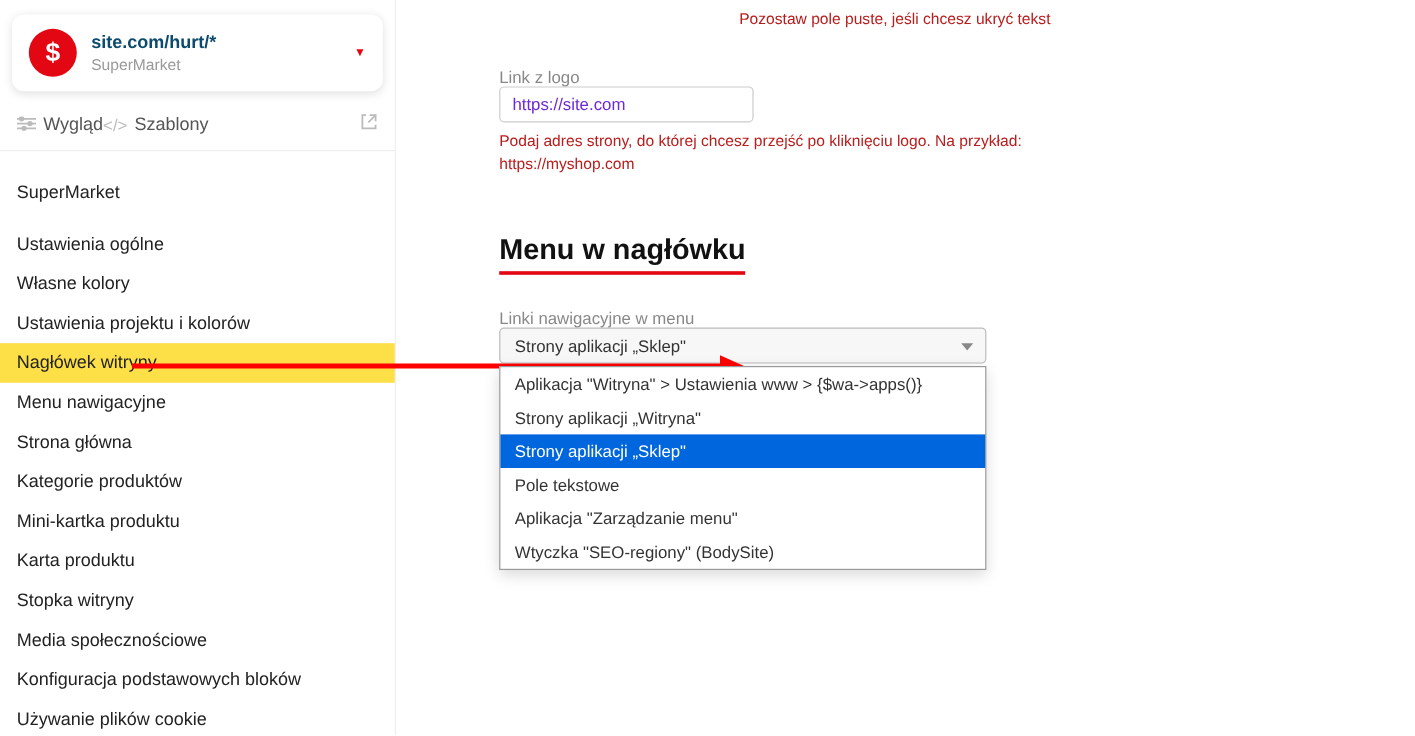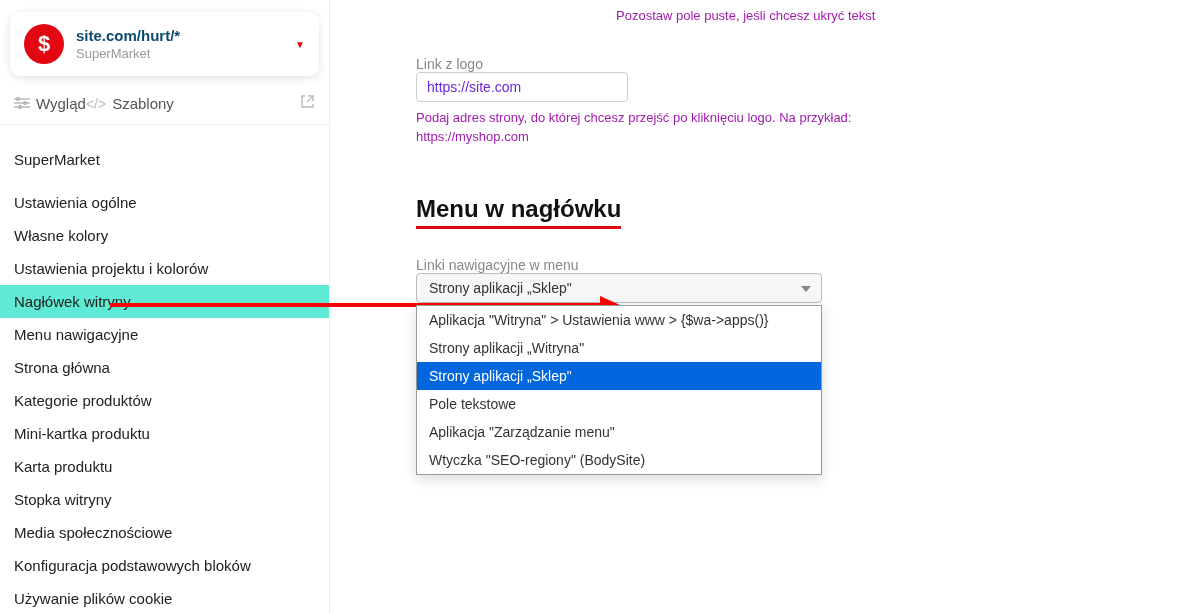--- a/index.html
+++ b/index.html
@@ -14,30 +14,30 @@
     .site-name { color: #999; font-size: 13px; margin-top: 2px; }
     .site-caret { color: #e30613; font-size: 10px; }
     
     .tabs-row { display: flex; align-items: center; padding: 8px 14px 12px 14px; border-bottom: 1px solid #eee; }
     .tab { display: flex; align-items: flex-end; color: #555; font-size: 15px; font-weight: 400; cursor: pointer; }
     .tab-icon { color: #bbb; margin-right: 6px; font-size: 14px; }
     .ext-icon { margin-left: auto; color: #bbb; cursor: pointer; font-size: 15px; }
     
     .nav-list { padding: 18px 0 0 0; }
     .nav-item { padding: 8px 14px; font-size: 15px; color: #222; cursor: pointer; }
-    .nav-item.selected { background: #5eead4; }
+    .nav-item.selected { background: #fde047; }
     .nav-header { padding: 8px 14px 18px 14px; font-size: 15px; color: #222; }
     
     .content { margin-left: 330px; padding: 0 0 0 86px; }
     
     .form-row { display: flex; padding: 6px 0; align-items: flex-start; flex-direction: column; }
     .form-label { width: 200px; color: #888; font-size: 14px; padding-top: 6px; flex-shrink: 0; }
     .form-field { flex: 1; }
     .input-text { border: 1px solid #ccc; border-radius: 4px; padding: 6px 10px; font-size: 14px; width: 212px; color: #6d28d9; }
-    .help-text { color: #a21caf; font-size: 13px; margin-top: 6px; line-height: 1.5; max-width: 540px; }
+    .help-text { color: #b91c1c; font-size: 13px; margin-top: 6px; line-height: 1.5; max-width: 540px; }
     
     .section-title { font-weight: 700; font-size: 24px; color: #111; margin: 42px 0 2px 0; display: inline-block; border-bottom: 3px solid #e30613; padding-bottom: 3px; }
     
     .select-box { position: relative; }
     .select-display { border: 1px solid #bbb; border-radius: 4px; padding: 6px 30px 6px 12px; width: 406px; background: #f7f7f7; color: #333; font-size: 14px; cursor: pointer; position: relative; }
     .select-display::after { content: ''; position: absolute; right: 10px; top: 12px; border-left: 5px solid transparent; border-right: 5px solid transparent; border-top: 6px solid #888; }
     .dropdown { position: absolute; top: 32px; left: 0; width: 406px; background: #fff; border: 1px solid #999; box-shadow: 0 4px 12px rgba(0,0,0,0.15); z-index: 100; }
     .dropdown-item { padding: 6px 12px; font-size: 14px; color: #333; cursor: pointer; }
     .dropdown-item.highlighted { background: #0066dd; color: #fff; }
     

